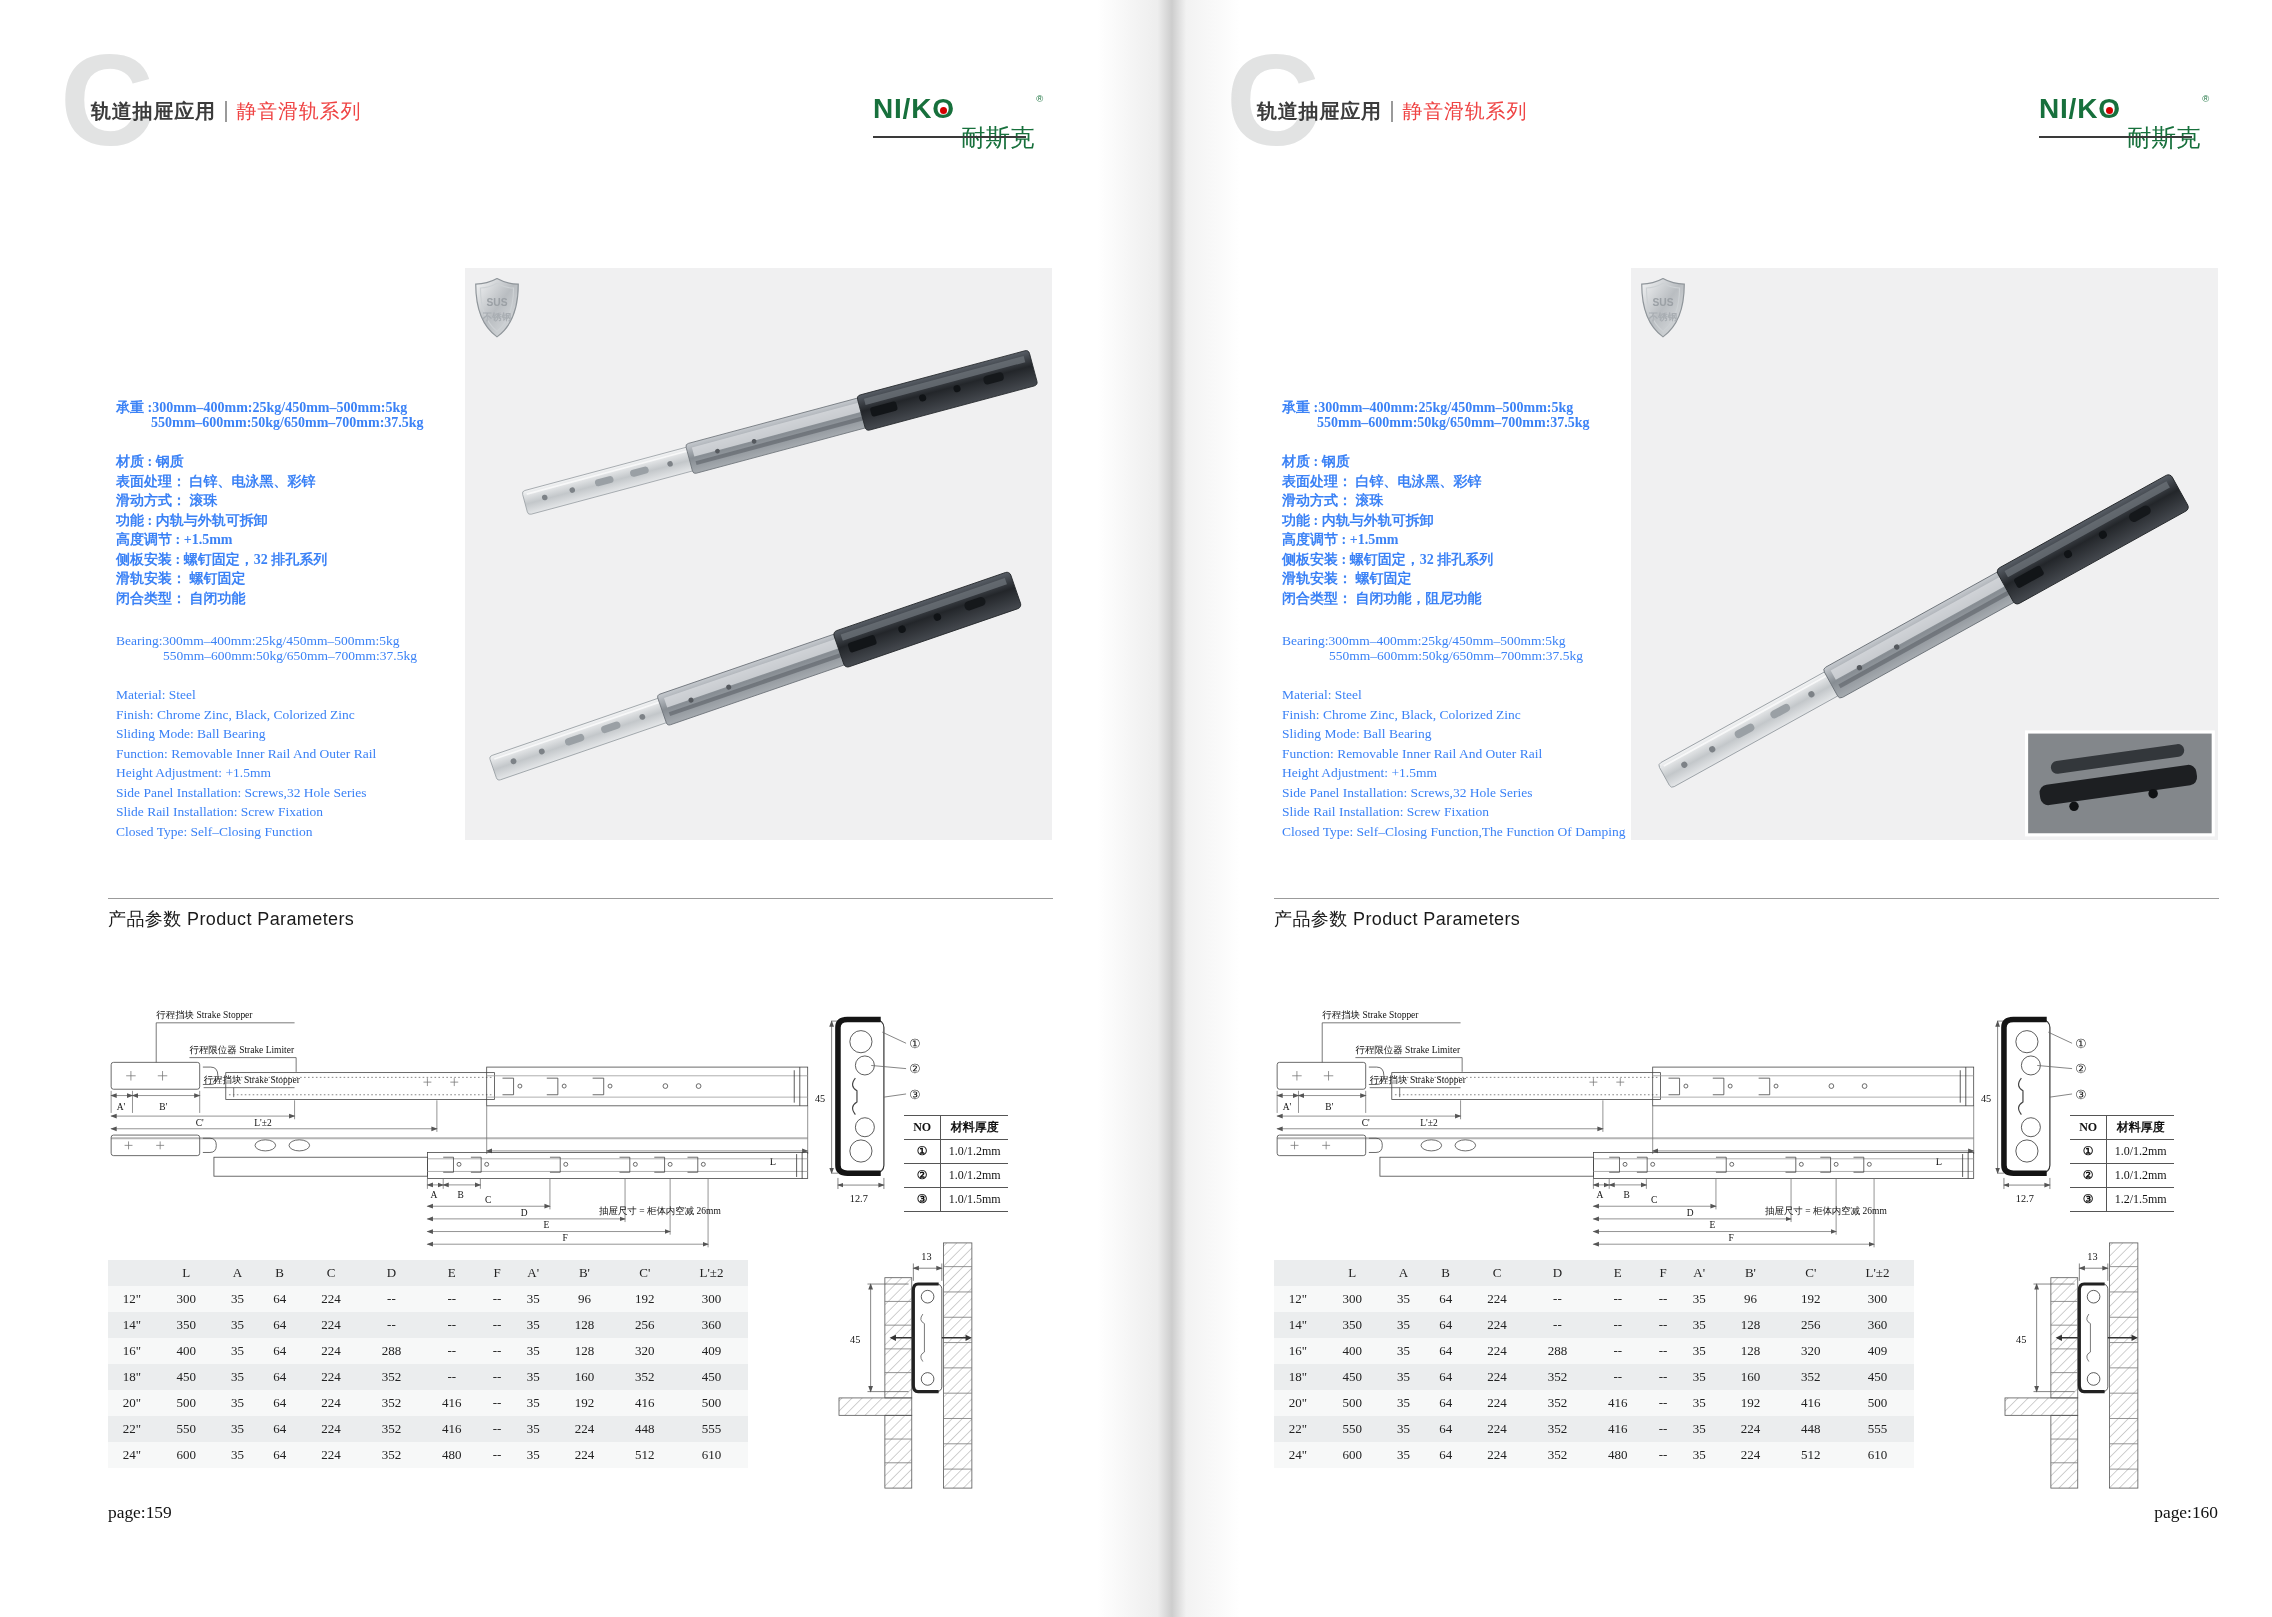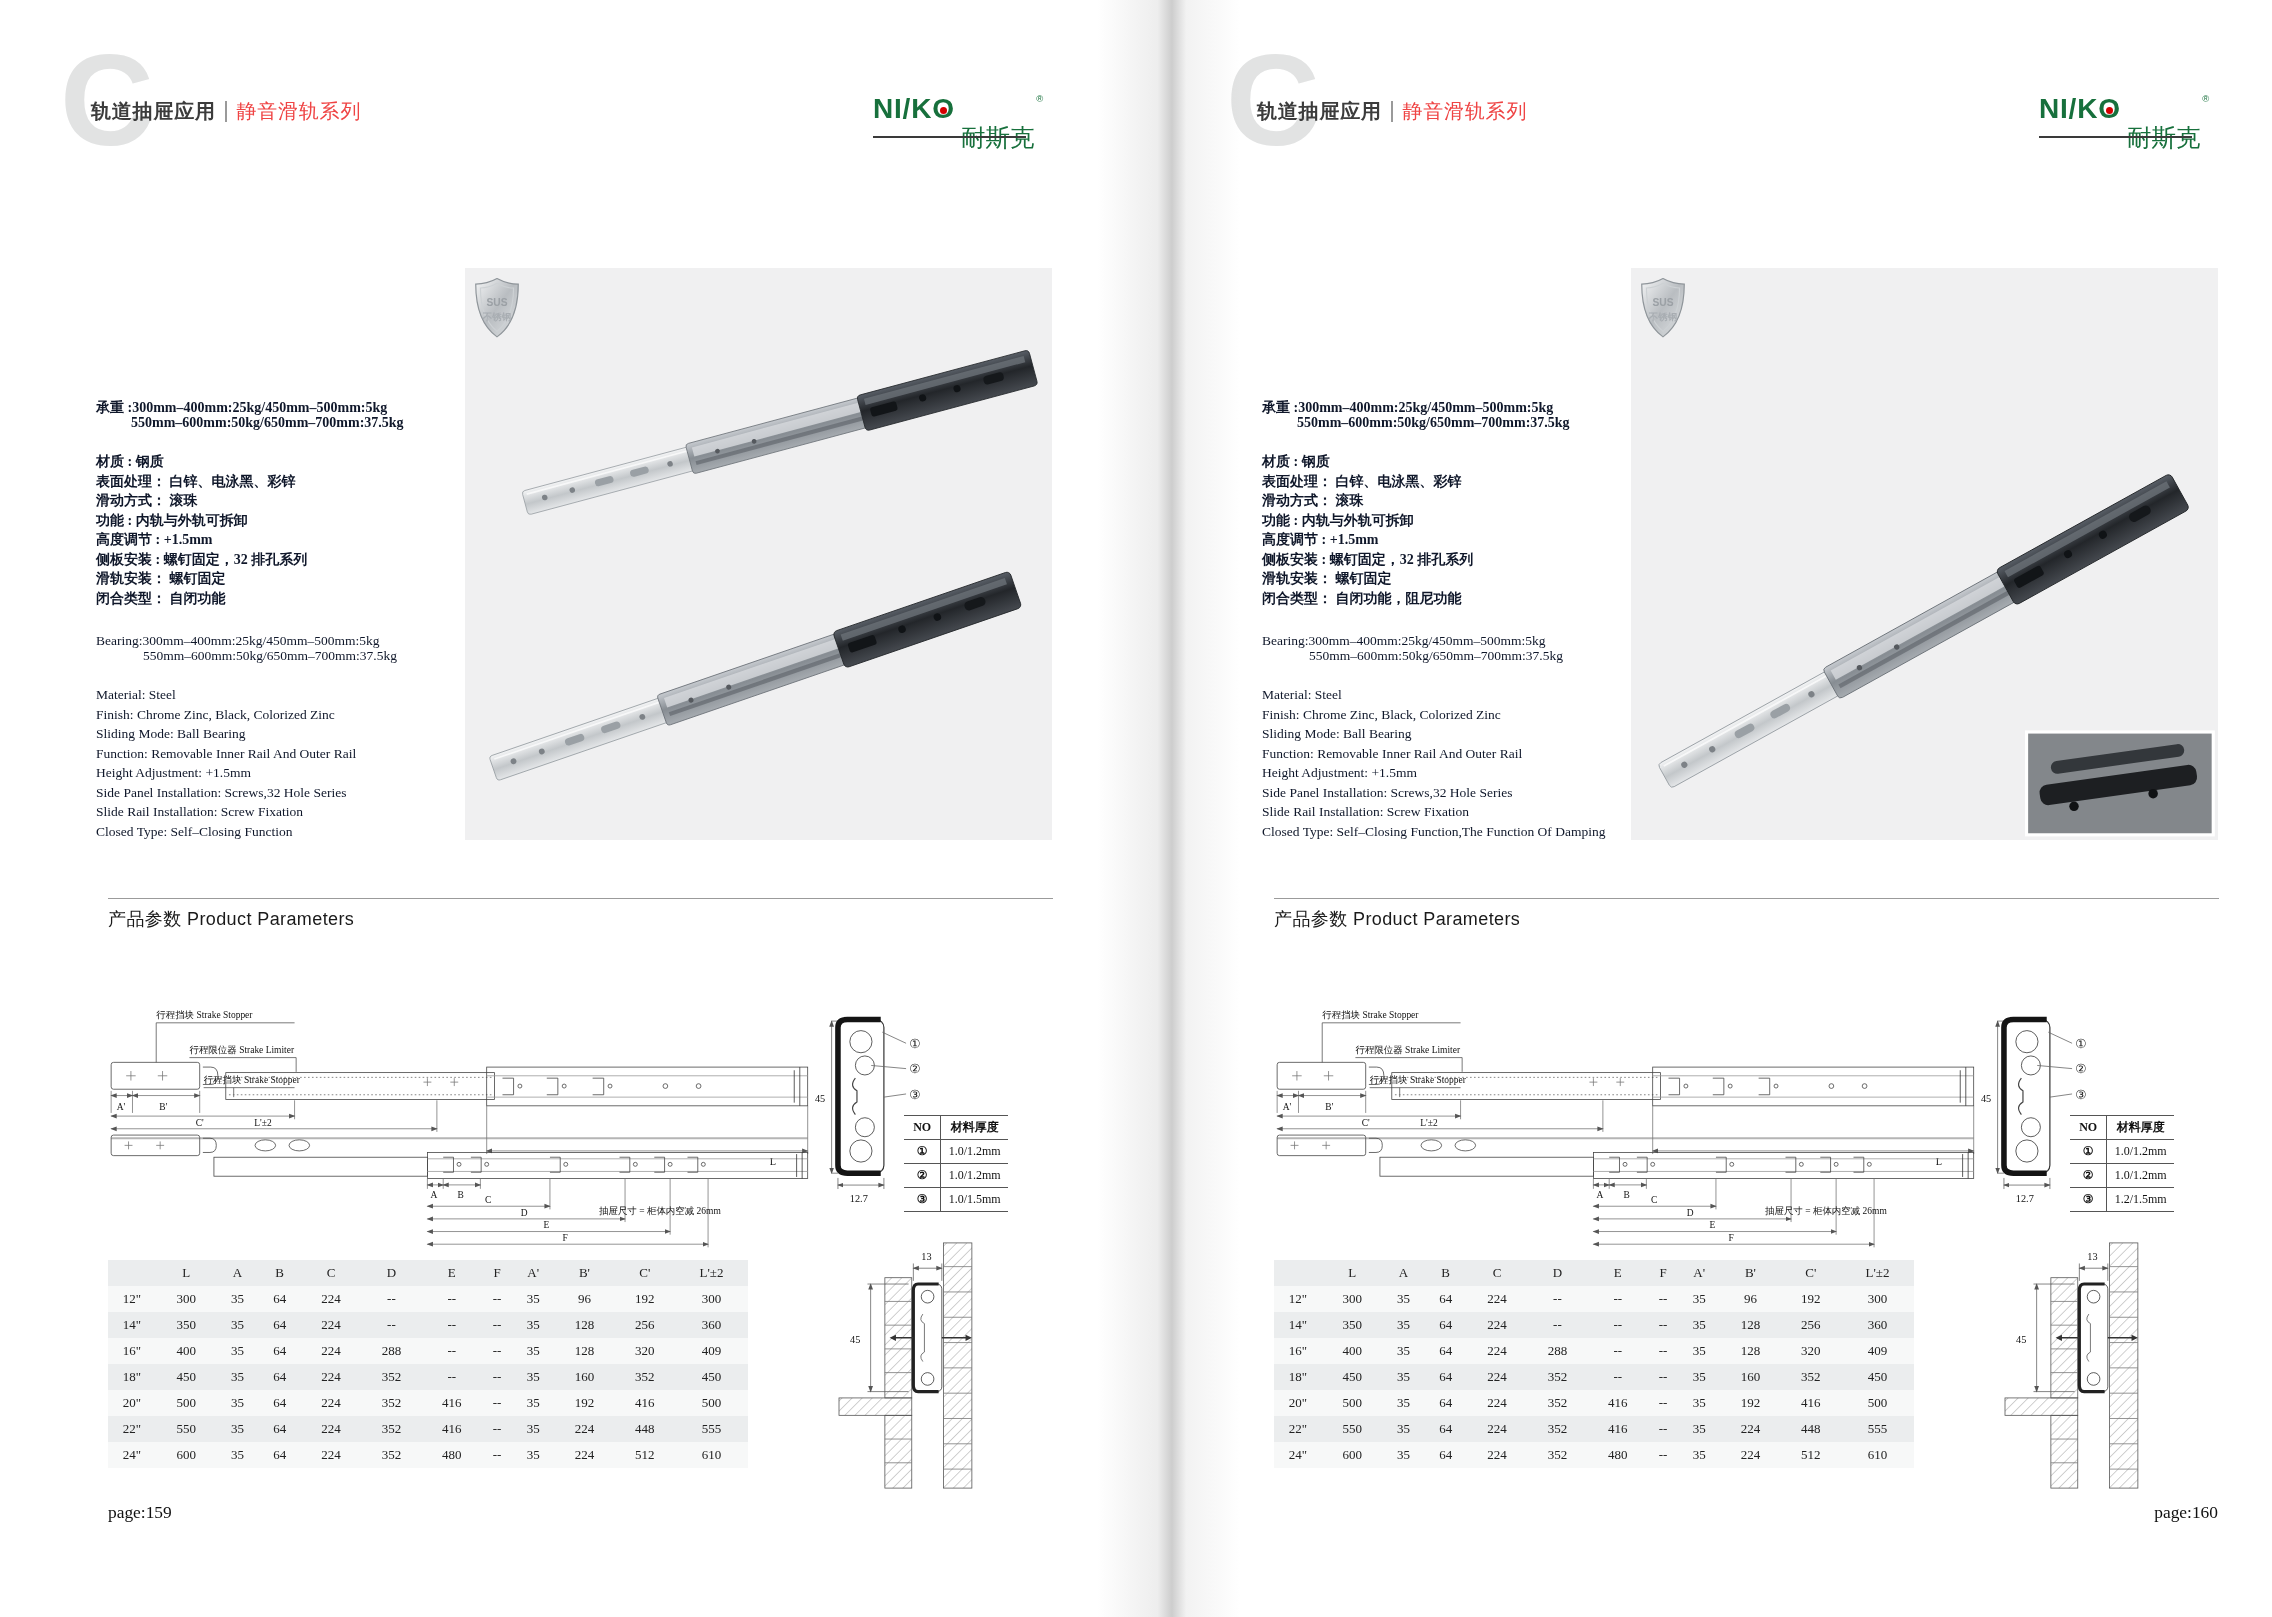--- a/index.html
+++ b/index.html
@@ -27,21 +27,21 @@
   .product-head{position:absolute;left:108px;top:228px;}
   .model{font-size:32px;color:#3a3a3a;letter-spacing:1.6px;}
   .model-underline{width:95px;height:3.2px;background:#17773d;margin-top:6.3px;}
   .ptitle-cn{font-size:24px;color:#1c1c1c;margin-top:10.3px;letter-spacing:0.8px;}
   .ptitle-en{font-family:"Liberation Serif",serif;font-weight:bold;font-size:15px;color:#111;margin-top:7.1px;}
   
   .photo{position:absolute;left:465px;top:268px;width:587px;height:572px;background:#f0f0f1;}
   .photo svg.main{position:absolute;left:0;top:0;}
   .shield{position:absolute;left:6.3px;top:8px;}
   
-  .specs{position:absolute;left:96px;width:372px;color:#0f172a;}
+  .specs{position:absolute;left:116px;width:372px;color:#3b82f6;}
   .specs-cn{top:400px;font-family:"Liberation Serif",serif;font-weight:600;font-size:14px;}
   .specs-en{top:633px;font-family:"Liberation Serif",serif;font-size:13.5px;}
   .load-line{line-height:15px;}
   .indent-cn{padding-left:35px;}
   .indent-en{padding-left:47px;}
   .spec-list{margin-top:22px;}
   .spec-list div{line-height:19.5px;}
   
   .param-rule{position:absolute;left:108px;top:898px;width:945px;height:0.8px;background:#9b9b9b;}
   .param-title{position:absolute;left:108px;top:907px;font-size:18px;color:#1a1a1a;letter-spacing:0.4px;}

